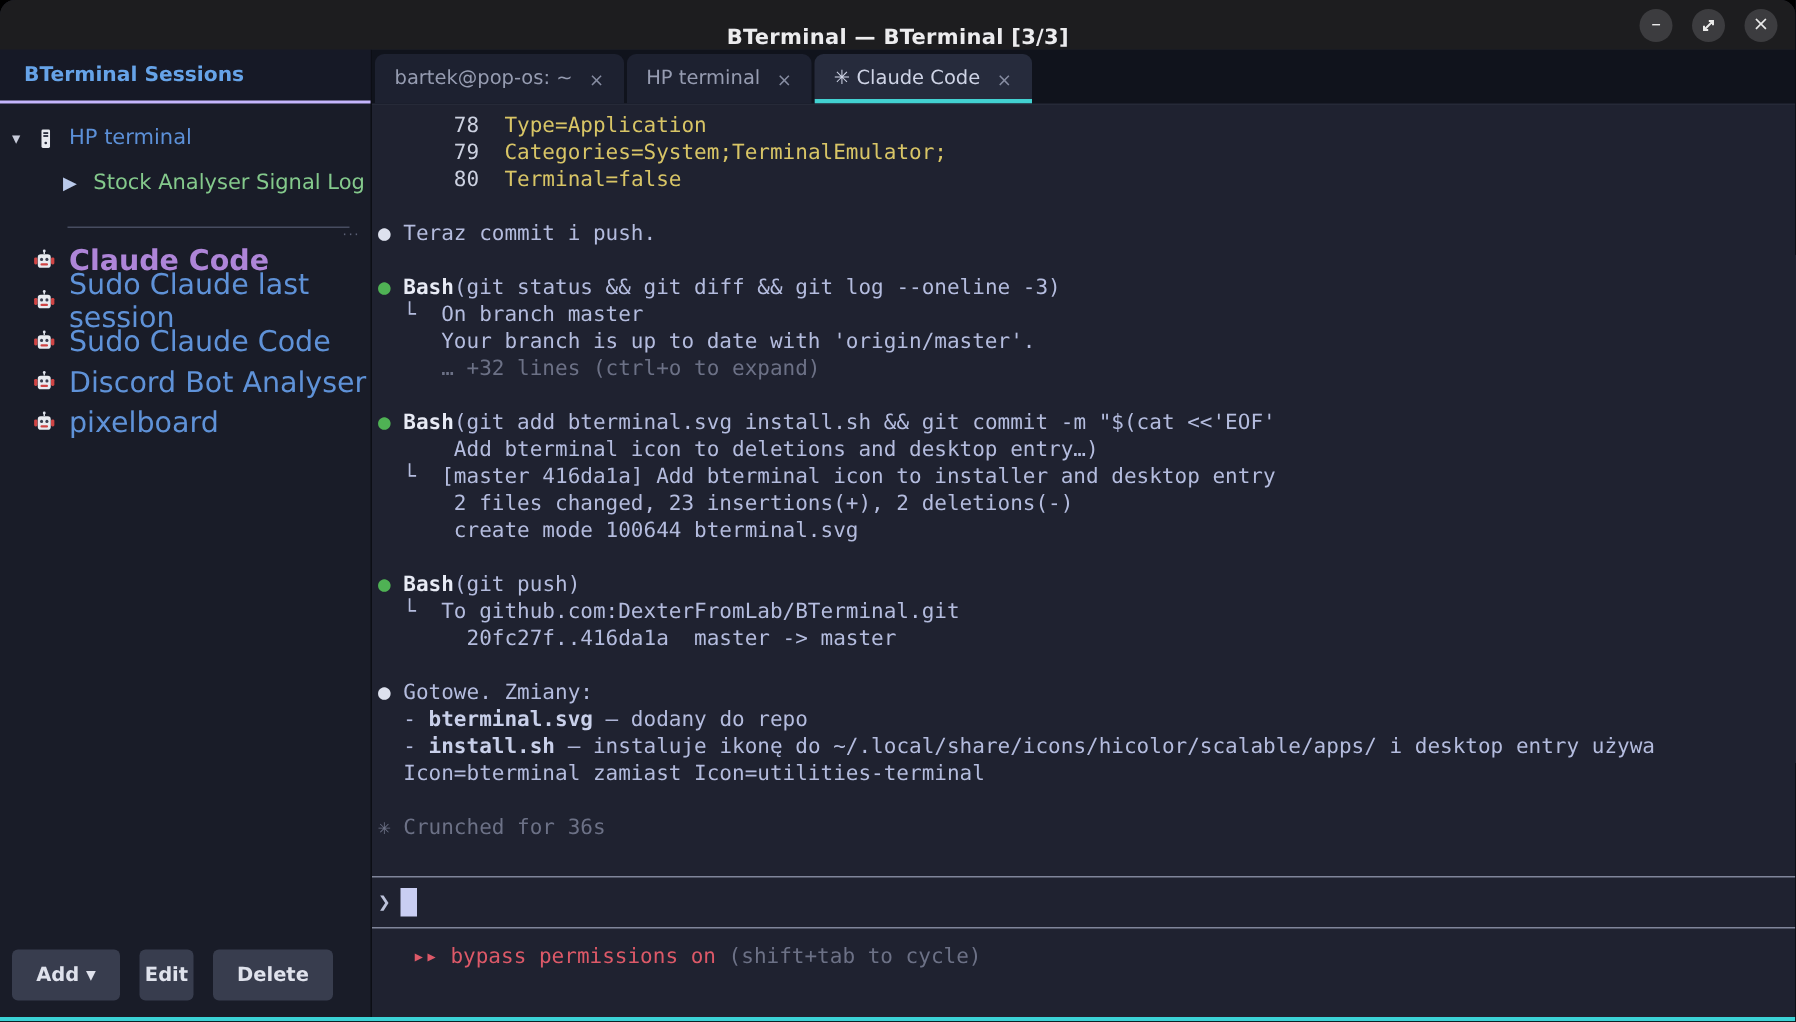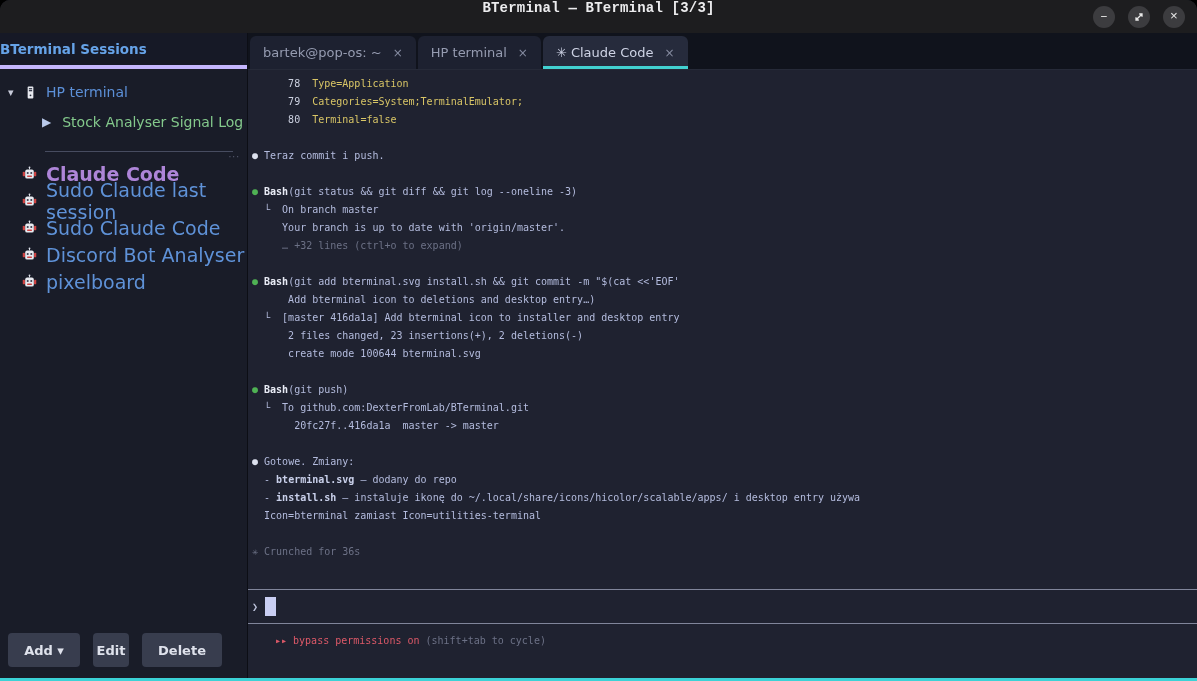--- a/index.html
+++ b/index.html
@@ -4,36 +4,36 @@
 <style>
   * { margin:0; padding:0; box-sizing:border-box; }
   html,body { background:#000; width:1197px; height:681px; overflow:hidden;
               font-family:"DejaVu Sans", sans-serif; }
   .window { width:1197px; height:681px; display:flex; flex-direction:column;
             border-radius:10px 10px 0 0; overflow:hidden; background:#1f2230;
             border-bottom:3px solid #3bd2d6; }
 
   
   .titlebar { height:33px; background:#1d1d1f; position:relative; flex:0 0 33px;
-              display:flex; align-items:flex-start; justify-content:center;font-family:Liberation Mono, monospace; }
+              display:flex; align-items:flex-end; justify-content:center; }
   .title { color:#ececee; font-size:14px; font-weight:bold; letter-spacing:.2px; }
   .controls { position:absolute; right:12px; top:0; height:33px; display:flex;
               align-items:center; gap:13px; }
   .ctrl { width:22px; height:22px; border-radius:50%; background:#3c3c3f; color:#eaeaea;
           display:flex; align-items:center; justify-content:center; font-size:13px;
           cursor:pointer; line-height:1; }
 
   
   .main { flex:1; display:flex; min-height:0; }
 
   
   .sidebar { width:248px; flex:0 0 248px; background:#191c28; display:flex;
              flex-direction:column; border-right:1px solid #0c0e15; }
   .side-header { height:36px; flex:0 0 36px; background:#161926; display:flex;
-                 align-items:center; border-bottom:4px solid #c4b5fd; }
+                 align-items:center; padding-left:16px; border-bottom:2px solid #c4b5fd; }
   .side-header span { color:#66a3e8; font-weight:bold; font-size:13.5px; }
   .tree { flex:1; padding-top:8px; overflow:hidden; }
   .tree-parent { height:30px; display:flex; align-items:center; padding-left:8px;
                  cursor:pointer; }
   .caret { color:#c7cbda; font-size:11px; width:16px; }
   .pc-icon { width:13px; margin-right:9px; }
   .tree-parent .lbl { color:#5c90d8; font-size:14px; }
   .tree-child { height:30px; display:flex; align-items:center; padding-left:42px;
                 cursor:pointer; }
   .play { color:#b9c9ea; font-size:12px; margin-right:11px; }
@@ -61,21 +61,21 @@
   .tab-bar { height:37px; flex:0 0 37px; background:#10131c; display:flex;
              align-items:flex-end; padding-left:2px; border-bottom:1px solid #262a38; }
   .tab { height:33px; display:flex; align-items:center; padding:0 13px;
          margin-right:2px; border-radius:6px 6px 0 0; background:#1d2130;
          color:#969cb1; font-size:13px; cursor:pointer; white-space:nowrap; }
   .tab.active { background:#262b3c; color:#ced3e5; box-shadow:inset 0 -3px 0 #42d1d1; }
   .tab .close { margin-left:11px; font-size:12px; color:#868ca1; cursor:pointer; }
 
   
   .terminal { flex:1; background:#1f2230; display:flex; flex-direction:column;
-              font-family:"DejaVu Sans Mono", monospace; font-size:10px; min-height:0; }
+              font-family:"DejaVu Sans Mono", monospace; font-size:14px; min-height:0; }
   .term-content { flex:1; padding:5px 0 0 4px; overflow:hidden; }
   .tline { white-space:pre; line-height:18px; min-height:18px; }
   .sg-n { color:#ccd1e0; } .sg-y { color:#d8c566; } .sg-t { color:#b4bcde; }
   .sg-b { color:#e8ebf5; font-weight:bold; } .sg-g { color:#4fb254; }
   .sg-w { color:#dde1ee; } .sg-d { color:#6c7186; }
   .sg-tb { color:#c9d0ea; font-weight:bold; }
   .input-box { flex:0 0 auto; border-top:1px solid #80859a; border-bottom:1px solid #80859a;
                padding:7px 0 7px 4px; display:flex; align-items:center; }
   .prompt-char { color:#bcc2da; margin-right:7px; }
   .cursor { width:11px; height:19px; background:#c9cef2; display:inline-block; }

